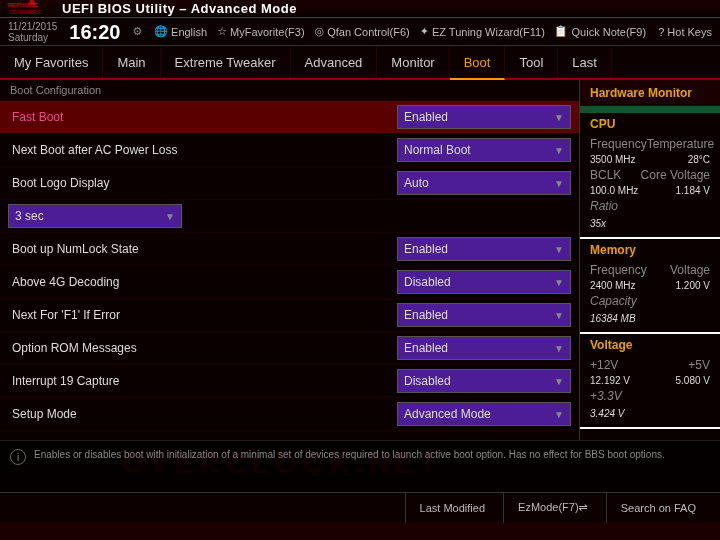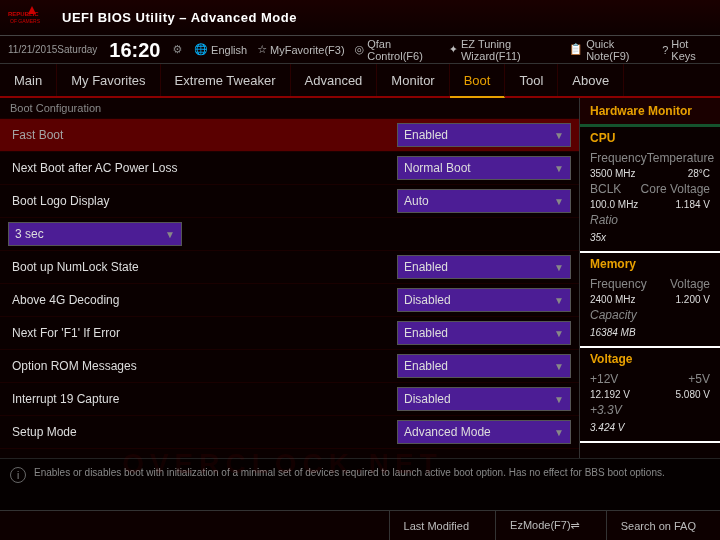--- a/index.html
+++ b/index.html
@@ -12,21 +12,21 @@
       color: #ccc;
       overflow: hidden;
       position: relative;
     }
 
     
     .header-bar {
       background: linear-gradient(180deg, #1a0000 0%, #0d0000 100%);
       border-bottom: 1px solid #444;
       padding: 0 8px;
-      height: 36px;
+      height: 18px;
       display: flex;
       align-items: center;
       gap: 8px;
     }
     .logo-area {
       display: flex;
       align-items: center;
       gap: 6px;
       margin-right: 10px;
     }
@@ -61,21 +61,21 @@
     .datetime-clock {
       color: #fff;
       font-size: 20px;
       font-weight: bold;
       line-height: 1;
     }
     .datetime-date {
       font-size: 10px;
       color: #999;
       display: flex;
-      flex-direction: row;
+      flex-direction: column;
     }
     .dt-shortcuts {
       display: flex;
       align-items: center;
       gap: 10px;
       font-size: 11px;
     }
     .dt-shortcut {
       display: flex;
       align-items: center;
@@ -146,21 +146,21 @@
     .settings-row.highlight {
       background: #5a0000;
     }
     .settings-label {
       flex: 1;
       padding: 6px 12px;
       color: #ddd;
       font-size: 12px;
     }
     .settings-row.highlight .settings-label {
-      color: #a3a3a3;
+      color: #ec4899;
     }
     .settings-value {
       width: 190px;
       padding: 4px 8px;
       display: flex;
       align-items: center;
       justify-content: space-between;
     }
     .dropdown-box {
       width: 180px;
@@ -186,21 +186,21 @@
       background: #0a0000;
       padding: 0;
       overflow-y: auto;
     }
     .hw-title {
       background: #1a0000;
       color: #e8a000;
       font-size: 12px;
       font-weight: bold;
       padding: 6px 10px;
-      border-bottom: 3px solid #14532d;
+      border-bottom: 7px solid #14532d;
     }
     .hw-section {
       padding: 4px 10px;
       border-bottom: 2px solid #ffffff;
     }
     .hw-section-title {
       color: #e8a000;
       font-size: 12px;
       font-weight: bold;
       margin-bottom: 6px;
@@ -248,21 +248,21 @@
 
     
     .bottom-bar {
       background: #0d0000;
       border-top: 1px solid #333;
       height: 30px;
       display: flex;
       align-items: center;
       justify-content: flex-end;
       padding: 0 10px;
-      gap: 12px;
+      gap: 4px;
     }
     .bottom-btn {
       padding: 0 14px;
       height: 30px;
       display: flex;
       align-items: center;
       gap: 4px;
       color: #bbb;
       font-size: 11px;
       cursor: pointer;
@@ -318,42 +318,42 @@
     <span class="dt-shortcut">📋 <span>Quick Note(F9)</span></span>
   </div>
   <div class="hot-keys">
     <span>?</span> 
       <span>Hot Keys</span>
   </div>
 </div>
 
 <div class="nav-bar">
   <div class="nav-item">
+    <span>My Favorites</span>
+  </div>
+  <div class="nav-item">
     <span>Main</span>
-  </div>
-  <div class="nav-item">
-    <span>My Favorites</span>
   </div>
   <div class="nav-item">
     <span>Extreme Tweaker</span>
   </div>
   <div class="nav-item">
     <span>Advanced</span>
   </div>
   <div class="nav-item">
     <span>Monitor</span>
   </div>
   <div class="nav-item active">
     <span>Boot</span>
   </div>
   <div class="nav-item">
     <span>Tool</span>
   </div>
   <div class="nav-item">
-    <span>Above</span>
+    <span>Last</span>
   </div>
 </div>
 
 <div class="main-content">
 
   <div class="settings-panel">
     <div class="breadcrumb">Boot Configuration</div>
 
     <div id="settings-rows">
         <div class="settings-row highlight">

